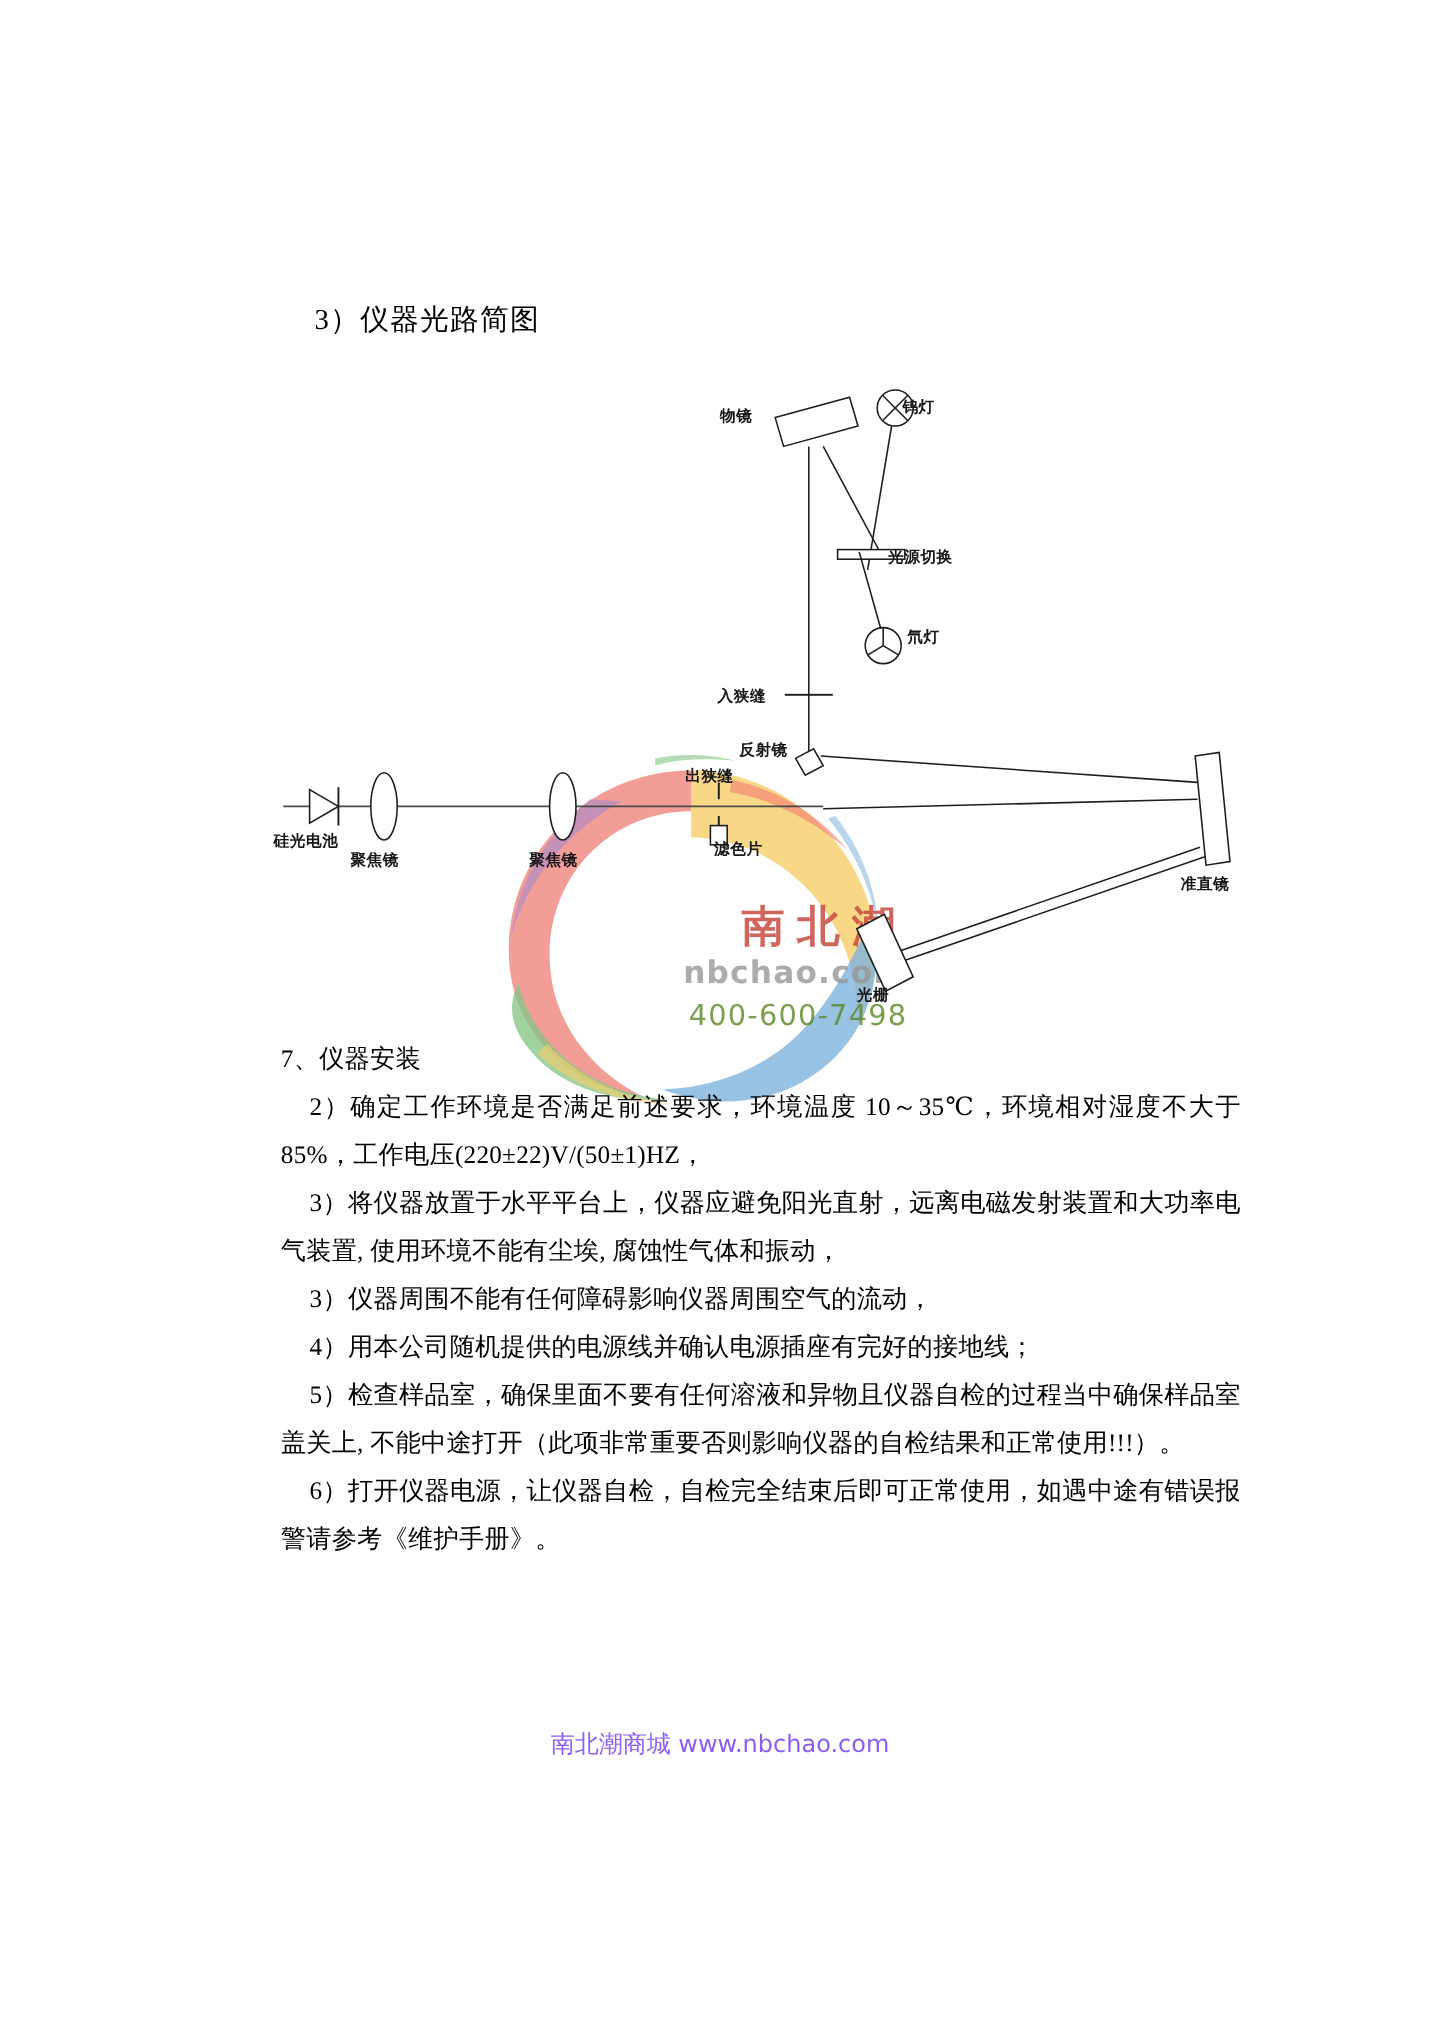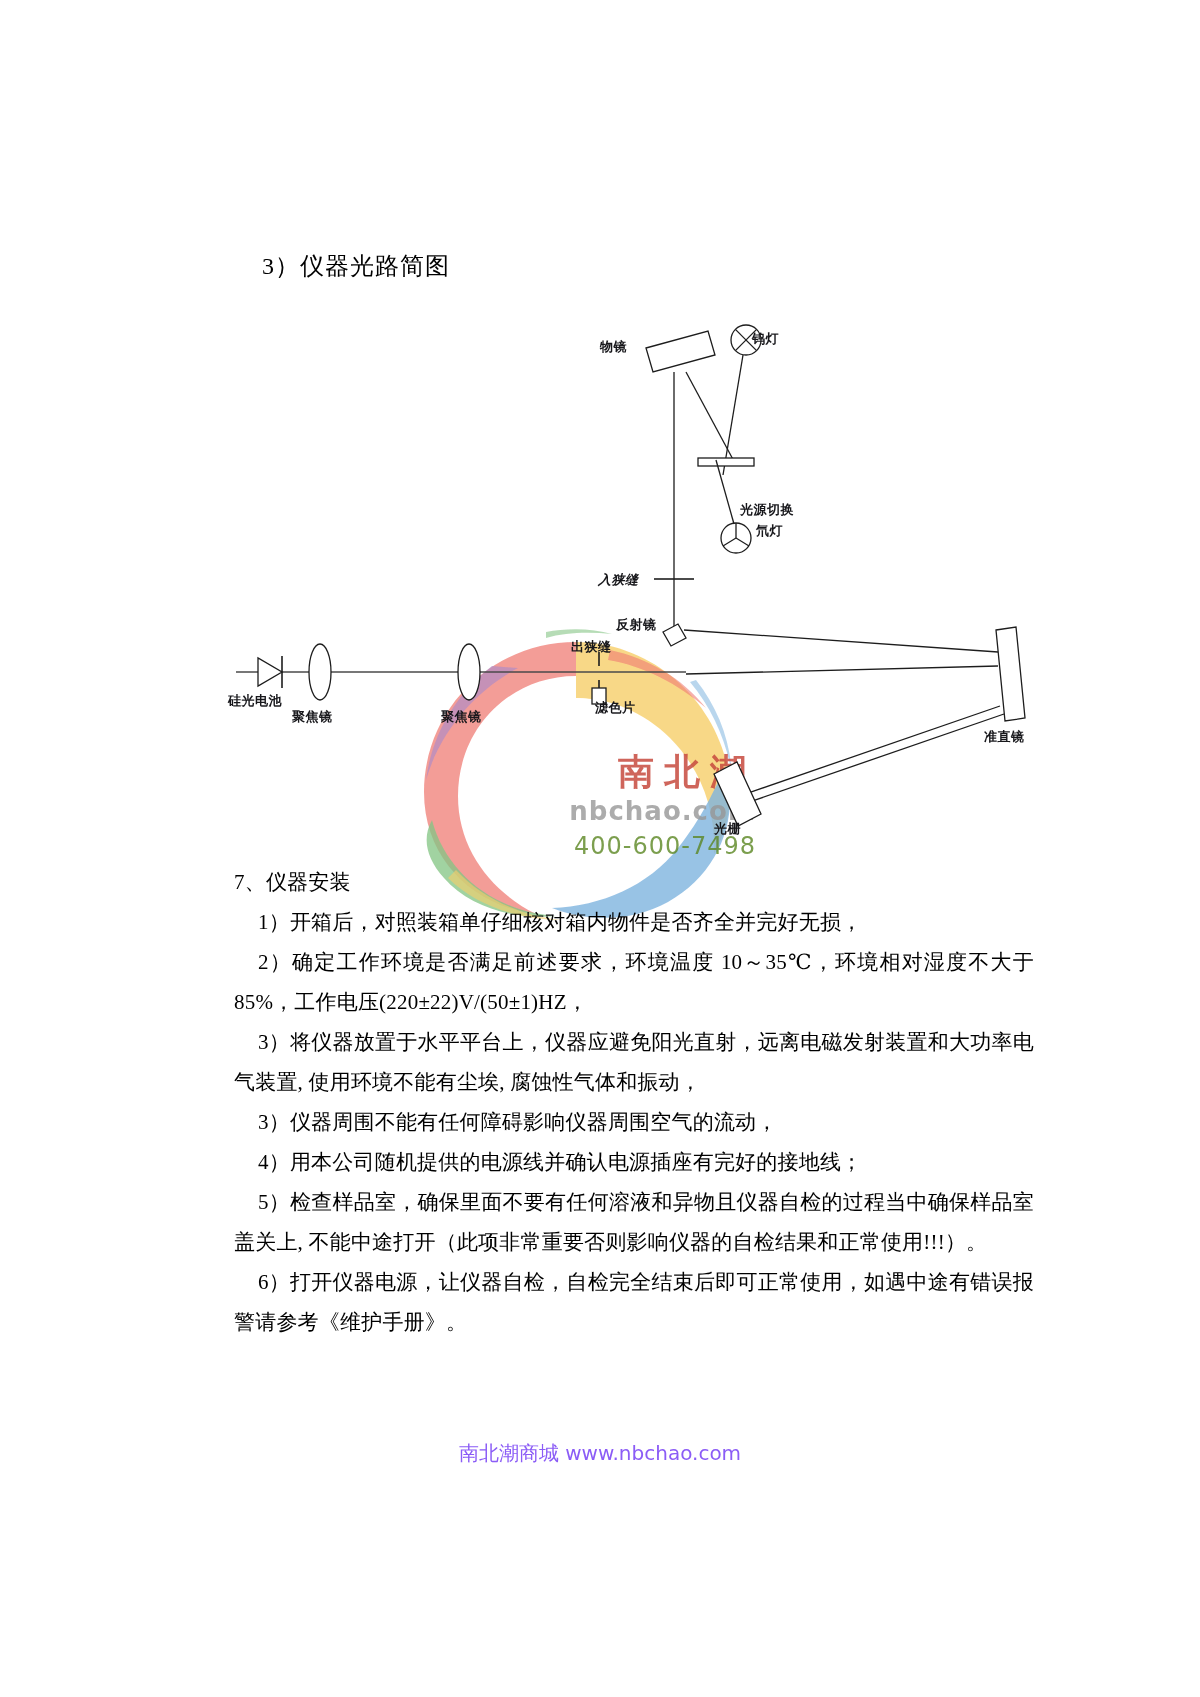--- a/index.html
+++ b/index.html
@@ -230,36 +230,35 @@
         </g>
 
         <g>
           <rect x="376" y="388" width="14" height="16" fill="#ffffff" stroke="#1d1d1d"></rect>
         </g>
       </g>
     </svg>
 
     <div class="dlabel" style="left:384px; top:38px;">物镜</div>
     <div class="dlabel" style="left:536px; top:30px;">钨灯</div>
-    <div class="dlabel" style="left:524px; top:155px;margin-top:46px;">光源切换</div>
+    <div class="dlabel" style="left:524px; top:155px;">光源切换</div>
     <div class="dlabel" style="left:540px; top:222px;">氘灯</div>
-    <div class="dlabel" style="left:382px; top:271px;font-style:italic;">入狭缝</div>
+    <div class="dlabel" style="left:382px; top:271px;">入狭缝</div>
     <div class="dlabel" style="left:400px; top:316px;">反射镜</div>
     <div class="dlabel" style="left:355px; top:338px;">出狭缝</div>
     <div class="dlabel" style="left:379px; top:399px;">滤色片</div>
     <div class="dlabel" style="left:12px; top:392px;">硅光电池</div>
     <div class="dlabel" style="left:76px; top:408px;">聚焦镜</div>
     <div class="dlabel" style="left:225px; top:408px;">聚焦镜</div>
     <div class="dlabel" style="left:768px; top:428px;">准直镜</div>
     <div class="dlabel" style="left:498px; top:520px;">光栅</div>
   </div>
 
   <div class="body-block">
     <p class="para">7、仪器安装</p>
-    <p class="para indent">1）开箱后，对照装箱单仔细核对箱内物件是否齐全并完好无损，</p>
     <p class="para indent">2）确定工作环境是否满足前述要求，环境温度 10～35℃，环境相对湿度不大于 85%，工作电压(220±22)V/(50±1)HZ，</p>
     <p class="para indent">3）将仪器放置于水平平台上，仪器应避免阳光直射，远离电磁发射装置和大功率电气装置, 使用环境不能有尘埃, 腐蚀性气体和振动，</p>
     <p class="para indent">3）仪器周围不能有任何障碍影响仪器周围空气的流动，</p>
     <p class="para indent">4）用本公司随机提供的电源线并确认电源插座有完好的接地线；</p>
     <p class="para indent">5）检查样品室，确保里面不要有任何溶液和异物且仪器自检的过程当中确保样品室盖关上, 不能中途打开（此项非常重要否则影响仪器的自检结果和正常使用!!!）。</p>
     <p class="para indent">6）打开仪器电源，让仪器自检，自检完全结束后即可正常使用，如遇中途有错误报警请参考《维护手册》。</p>
   </div>
 
   <div class="footer">南北潮商城 www.nbchao.com</div>
 

